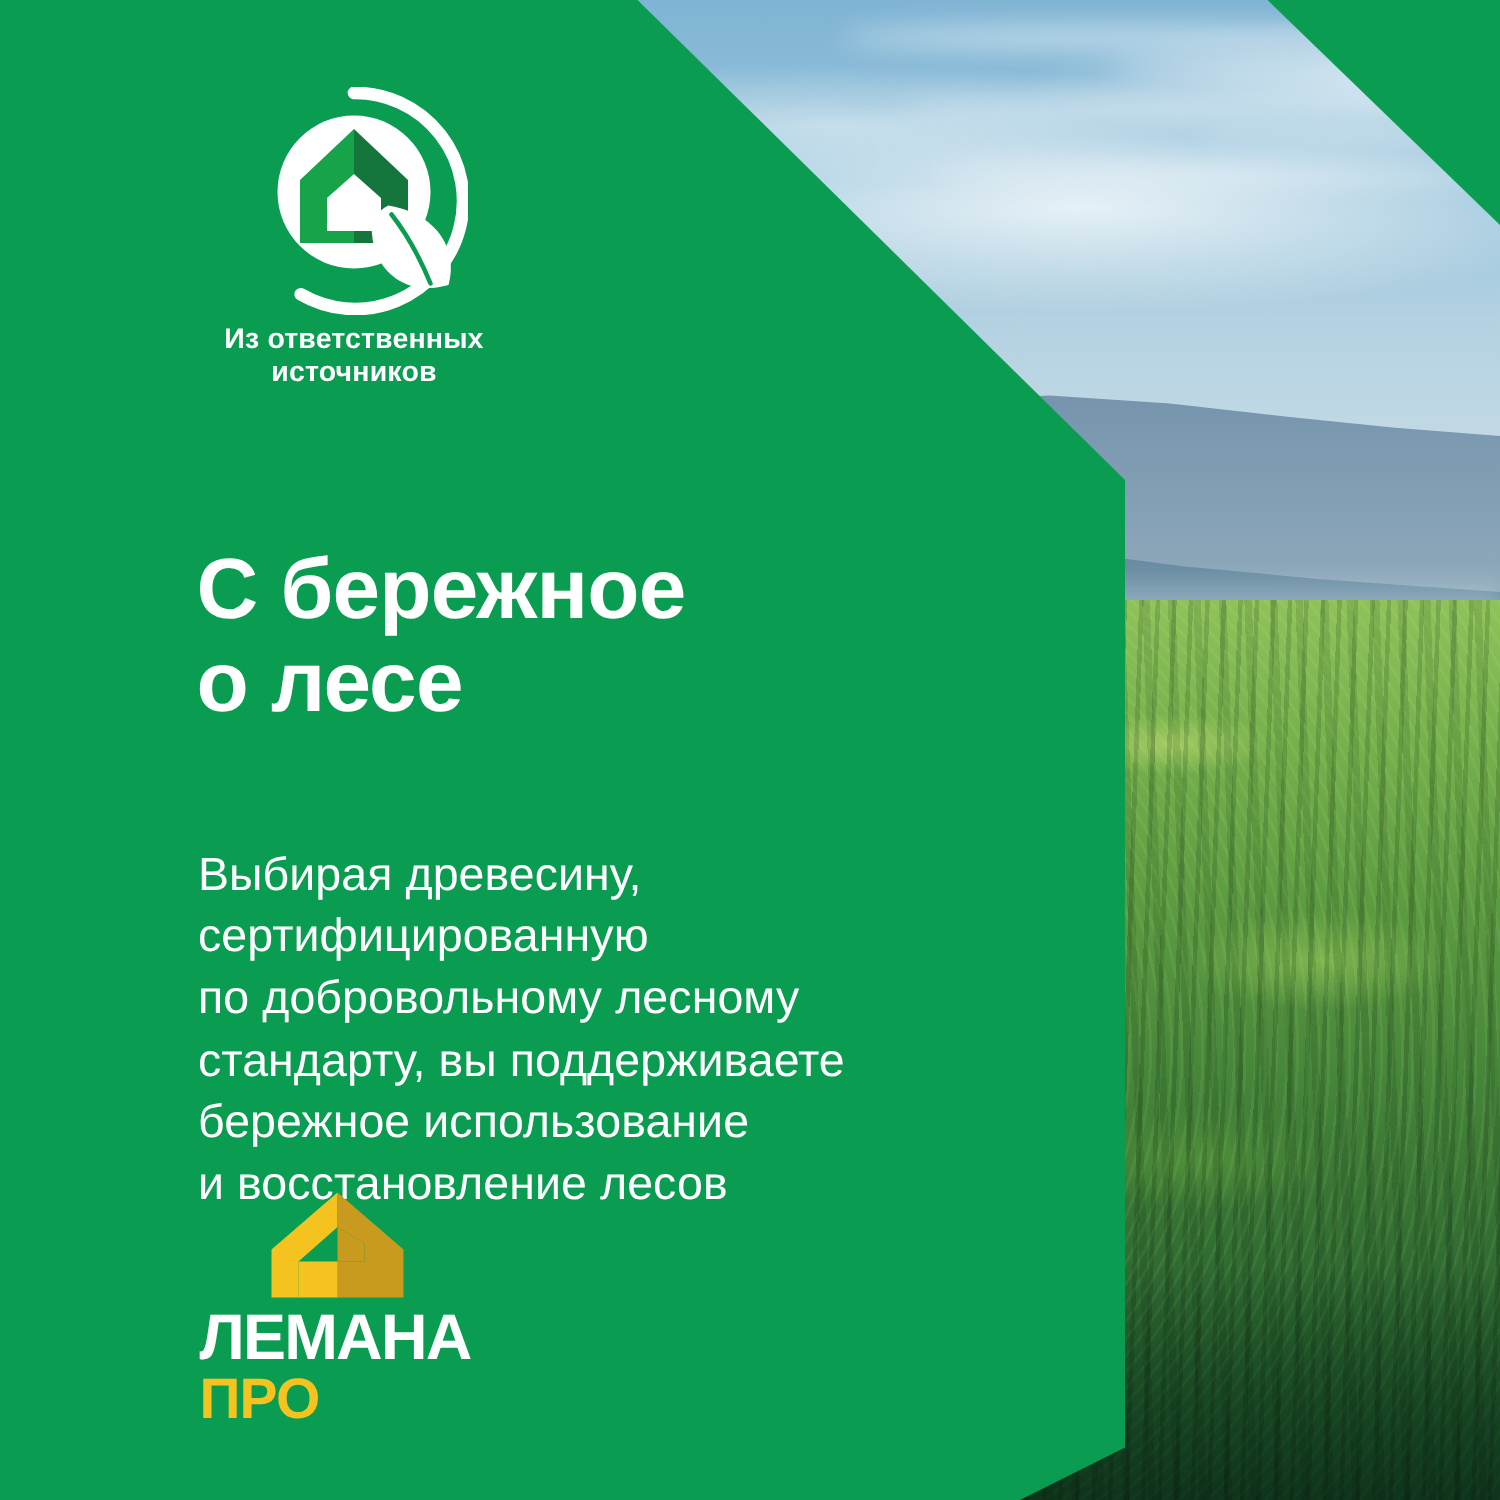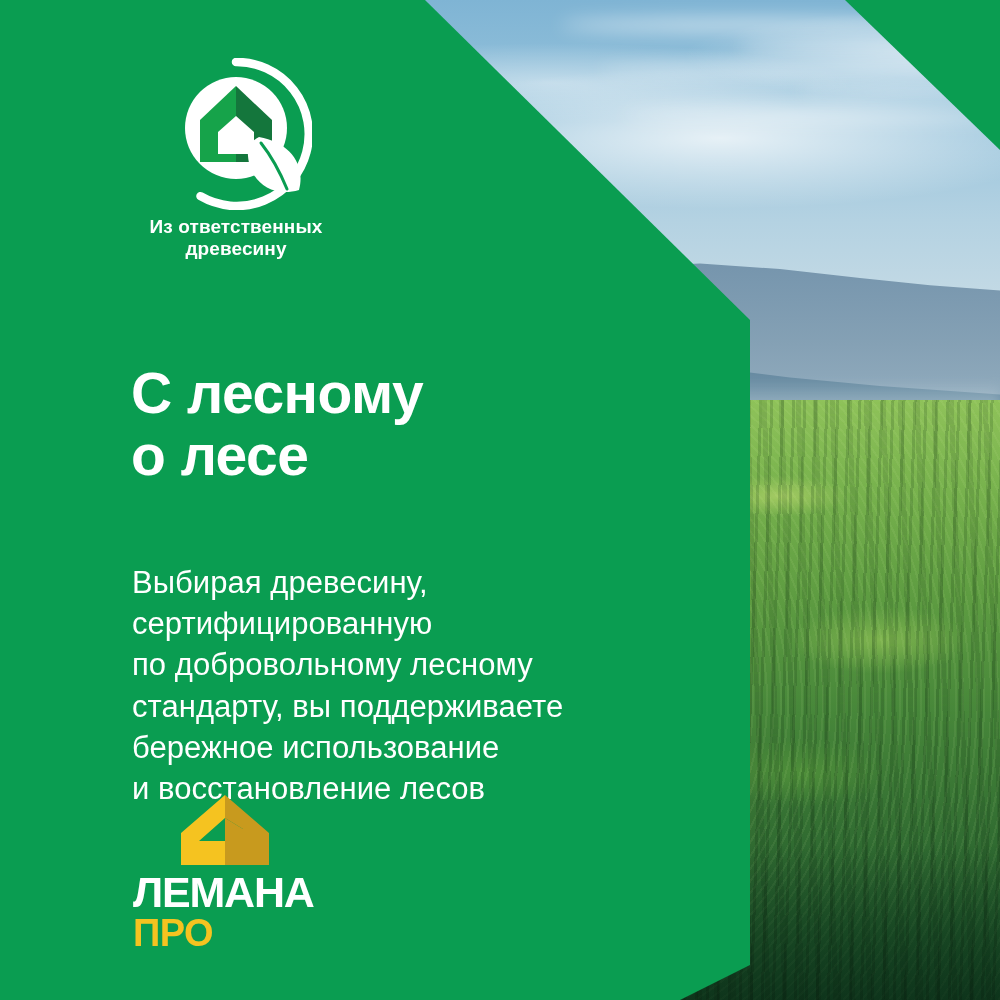--- a/index.html
+++ b/index.html
@@ -265,24 +265,24 @@
         <path d="M76 28 L40 62 L40 104 L76 104 Z" fill="#16a34a"></path>
 
         <path d="M76 28 L112 62 L112 104 L76 104 Z" fill="#14763c"></path>
 
         <path d="M76 58 L58 74 L58 96 L94 96 L94 74 Z" fill="#ffffff"></path>
 
         <path d="M99 79 C129 84 146 106 139 132 C112 140 90 124 88 98 C87 90 92 82 99 79 Z" fill="#ffffff"></path>
         <path d="M101 85 C112 99 120 114 127 131" fill="none" stroke="#0a9d51" stroke-width="3" stroke-linecap="round"></path>
       </svg>
       <div class="badge-caption">Из ответственных
-древесину</div>
+источников</div>
     </div>
 
-    <h1 class="headline">С лесному
+    <h1 class="headline">С бережное
 о лесе</h1>
 
     <p class="body-copy">Выбирая древесину,
 сертифицированную
 по добровольному лесному
 стандарту, вы поддерживаете
 бережное использование
 и восстановление лесов</p>
 
     <div class="brand">

